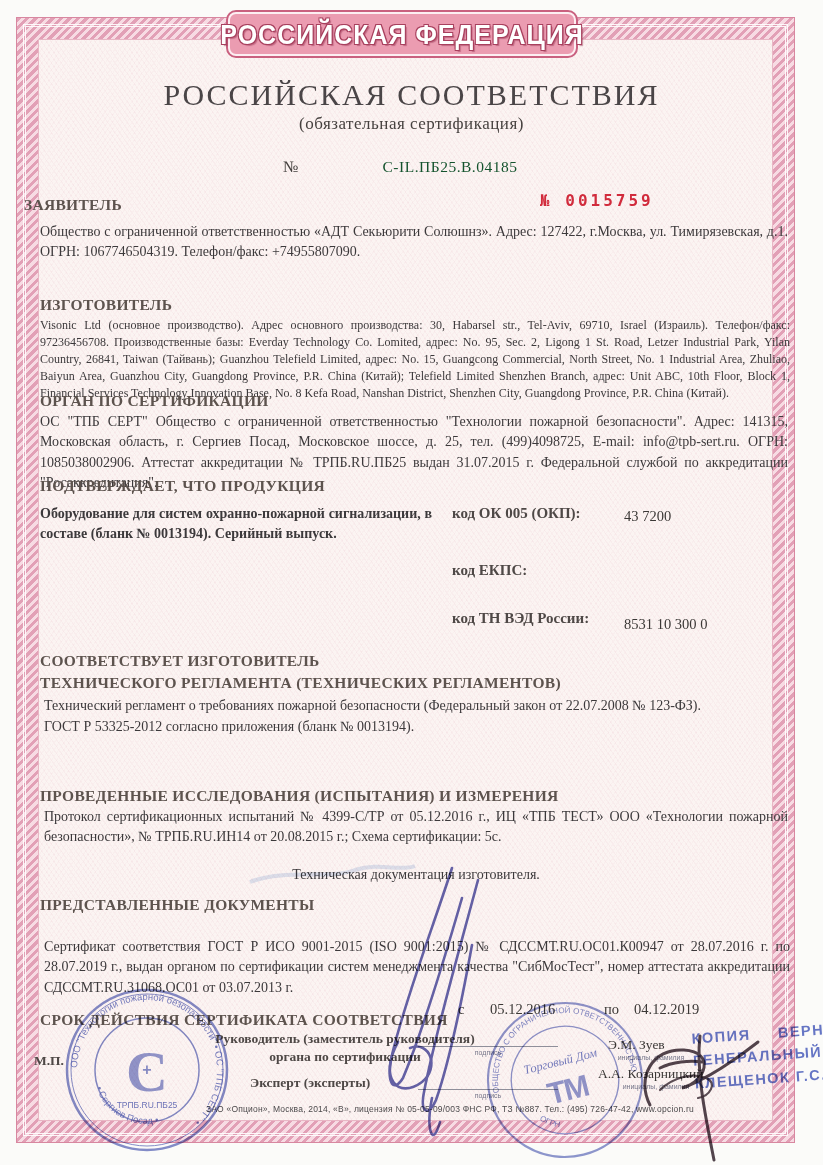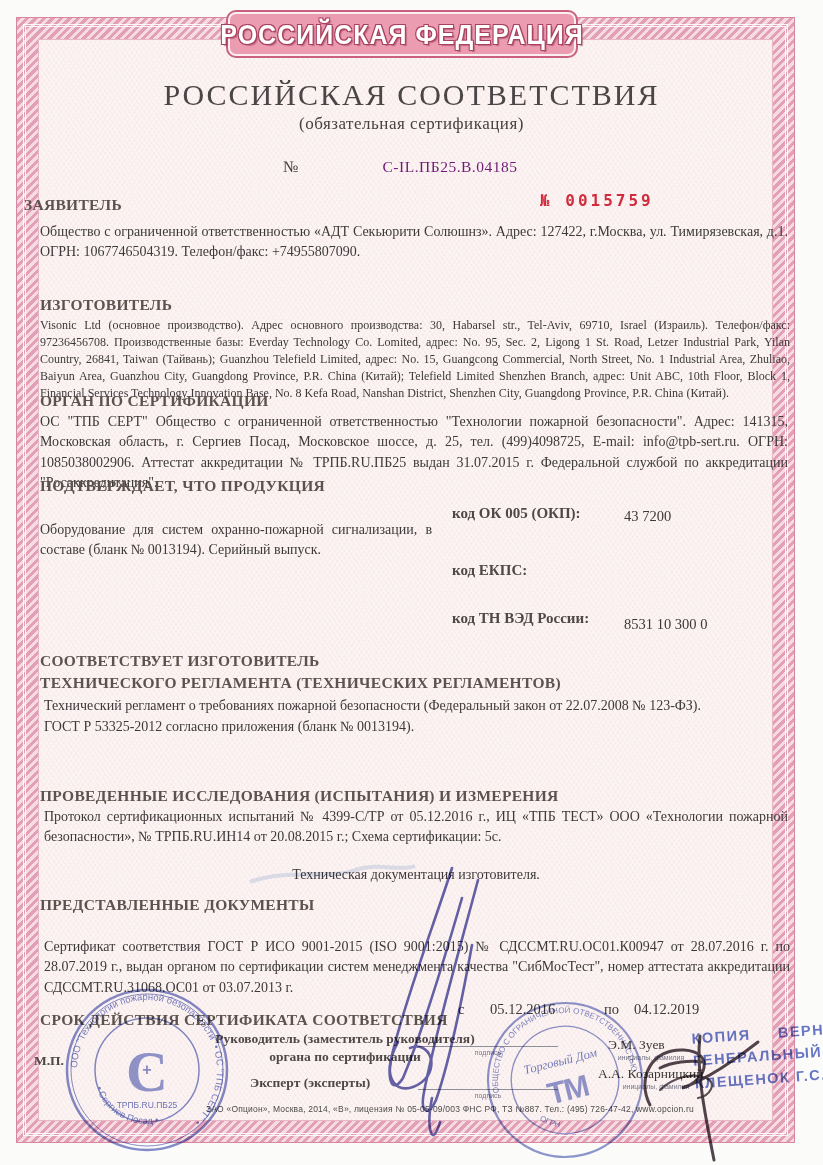--- a/index.html
+++ b/index.html
@@ -57,21 +57,21 @@
   .abs{position:absolute;}
   .title{
     left:0;top:78px;width:100%;text-align:center;
     font-size:30px;letter-spacing:2px;color:#4a4547;
   }
   .subtitle{
     left:0;top:114px;width:100%;text-align:center;
     font-size:17px;color:#46413f;letter-spacing:.5px;
   }
   .no-label{left:283px;top:158px;font-size:16px;color:#44403e;}
-  .no-value{left:340px;top:158px;width:220px;text-align:center;font-size:15.5px;color:#701a75;letter-spacing:.5px;}
+  .no-value{left:340px;top:158px;width:220px;text-align:center;font-size:15.5px;color:#14532d;letter-spacing:.5px;}
   .sec-head{
     font-weight:bold;font-size:15.5px;color:#5d534e;letter-spacing:.3px;
   }
   .body-text{
     font-size:14px;line-height:1.45;color:#3c393b;text-align:justify;
   }
   .blank-no{
     left:540px;top:191px;
     font-family:"DejaVu Sans Mono", monospace;
     font-weight:bold;font-size:16px;letter-spacing:3px;color:#d12b3c;text-align:center;
@@ -123,21 +123,21 @@
 <div class="abs blank-no">№ 0015759</div>
 <div class="abs body-text" style="left:40px;top:222px;width:748px;">Общество с ограниченной ответственностью «АДТ Секьюрити Солюшнз». Адрес: 127422, г.Москва, ул. Тимирязевская, д.1. ОГРН: 1067746504319. Телефон/факс: +74955807090.</div>
 
 <div class="abs sec-head" style="left:40px;top:296px;">ИЗГОТОВИТЕЛЬ</div>
 <div class="abs small-text" style="left:40px;top:317px;width:750px;">Visonic Ltd (основное производство).  Адрес основного производства: 30, Habarsel str., Tel-Aviv, 69710, Israel (Израиль). Телефон/факс: 97236456708. Производственные базы: Everday Technology Co. Lomited, адрес: No. 95, Sec. 2, Ligong 1 St. Road, Letzer Industrial Park, Yilan Country, 26841, Taiwan (Тайвань); Guanzhou Telefield Limited, адрес: No. 15, Guangcong Commercial, North Street, No. 1 Industrial Area, Zhuliao, Baiyun Area, Guanzhou City, Guangdong Province, P.R. China (Китай); Telefield Limited Shenzhen Branch, адрес: Unit ABC, 10th Floor, Block 1, Financial Services Technology Innovation Base, No. 8 Kefa Road, Nanshan District, Shenzhen City, Guangdong Province, P.R. China (Китай).</div>
 
 <div class="abs sec-head" style="left:40px;top:392px;">ОРГАН ПО СЕРТИФИКАЦИИ</div>
 <div class="abs body-text" style="left:40px;top:412px;width:748px;">ОС "ТПБ СЕРТ" Общество с ограниченной ответственностью "Технологии пожарной безопасности". Адрес: 141315, Московская область, г. Сергиев Посад, Московское шоссе, д. 25, тел. (499)4098725, E-mail: info@tpb-sert.ru. ОГРН: 1085038002906. Аттестат аккредитации № ТРПБ.RU.ПБ25 выдан 31.07.2015 г. Федеральной службой по аккредитации "Росаккредитация".</div>
 
 <div class="abs sec-head" style="left:40px;top:477px;">ПОДТВЕРЖДАЕТ, ЧТО ПРОДУКЦИЯ</div>
-<div class="abs body-text" style="left:40px;top:520px;width:392px;">Оборудование для систем охранно-пожарной сигнализации, в составе (бланк № 0013194). Серийный выпуск.</div>
+<div class="abs body-text" style="left:40px;top:504px;width:392px;font-weight:bold;">Оборудование для систем охранно-пожарной сигнализации, в составе (бланк № 0013194). Серийный выпуск.</div>
 
 <div class="abs code-label" style="left:452px;top:505px;">код ОК 005 (ОКП):</div>
 <div class="abs code-value" style="left:624px;top:508px;text-align:right;">43 7200</div>
 <div class="abs code-label" style="left:452px;top:562px;">код ЕКПС:</div>
 <div class="abs code-value" style="left:624px;top:565px;"></div>
 <div class="abs code-label" style="left:452px;top:610px;">код ТН ВЭД России:</div>
 <div class="abs code-value" style="left:624px;top:616px;">8531 10 300 0</div>
 
 <div class="abs sec-head" style="left:40px;top:652px;">СООТВЕТСТВУЕТ ИЗГОТОВИТЕЛЬ</div>
 <div class="abs sec-head" style="left:40px;top:674px;">ТЕХНИЧЕСКОГО РЕГЛАМЕНТА (ТЕХНИЧЕСКИХ РЕГЛАМЕНТОВ)</div>

